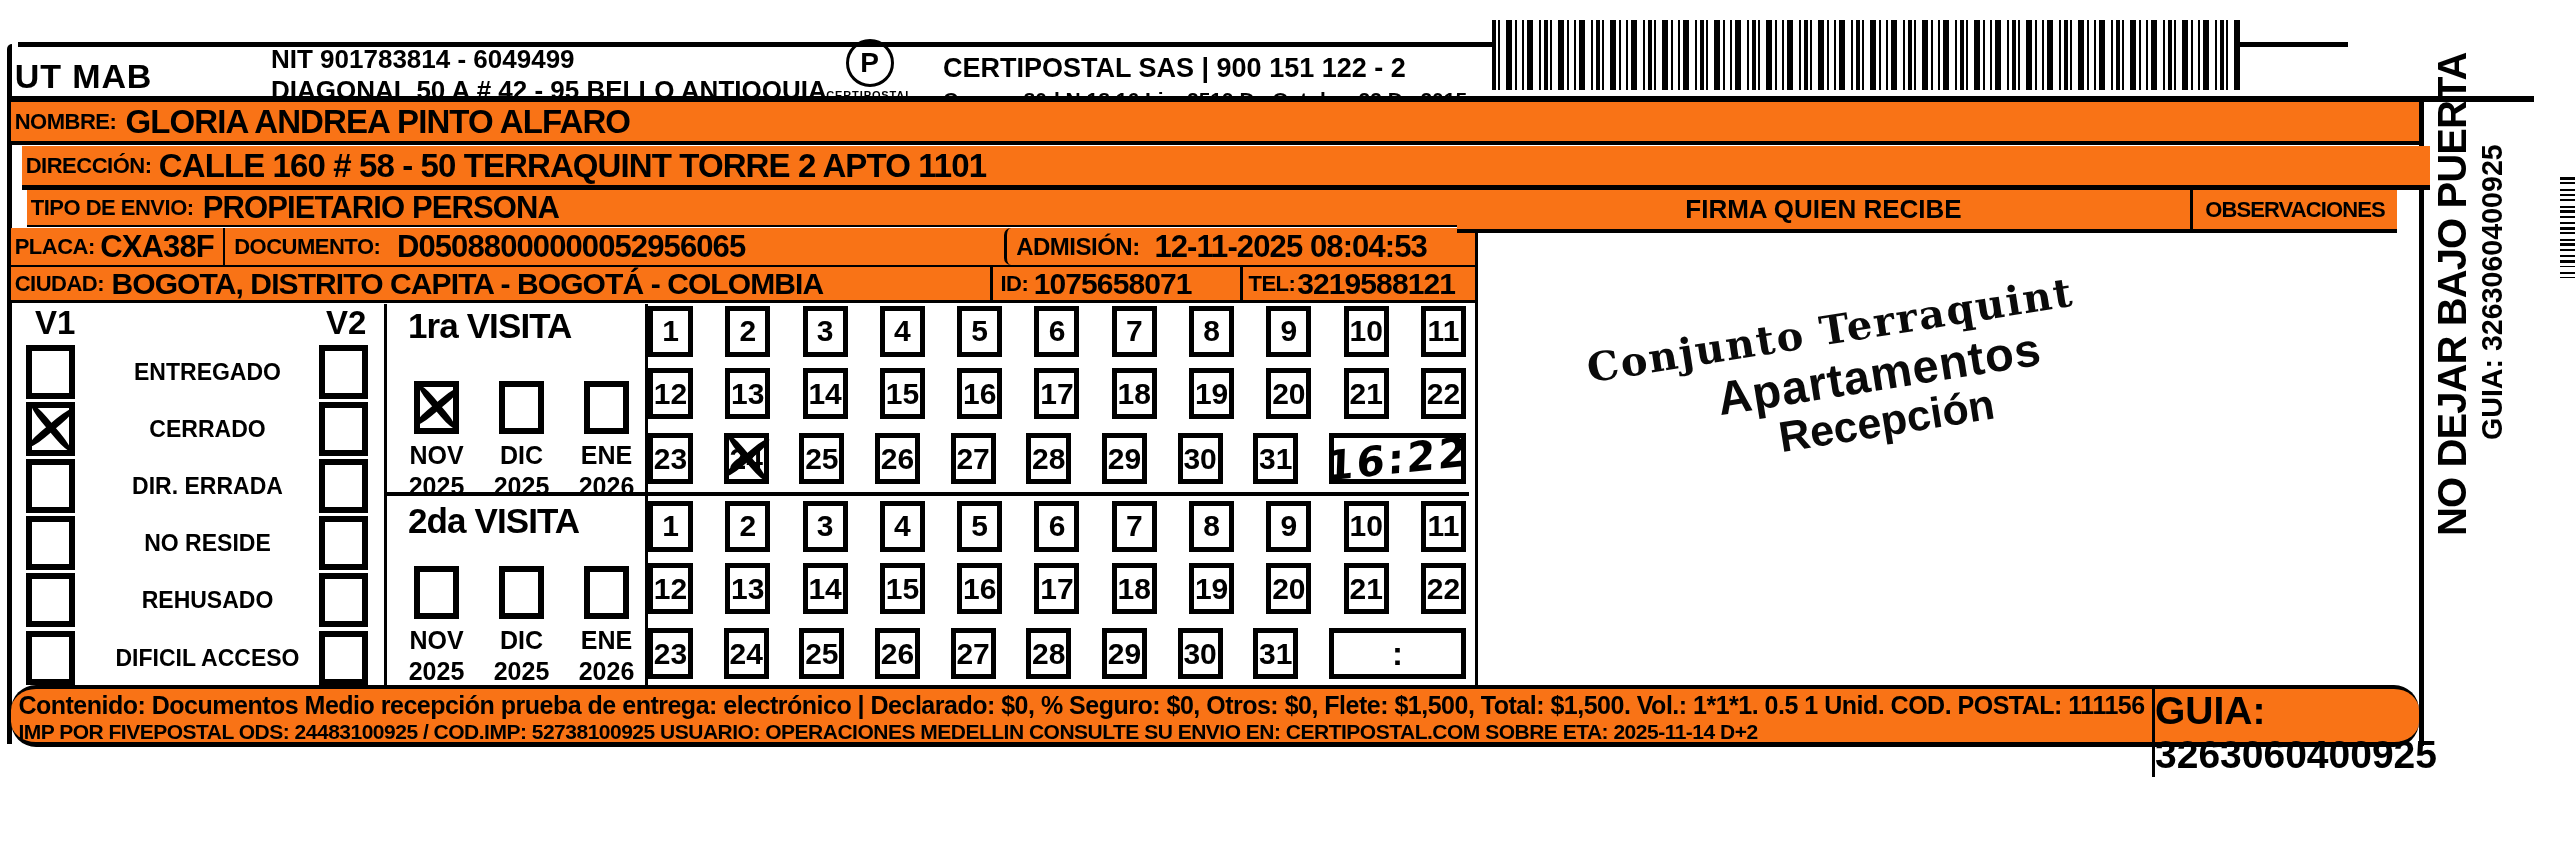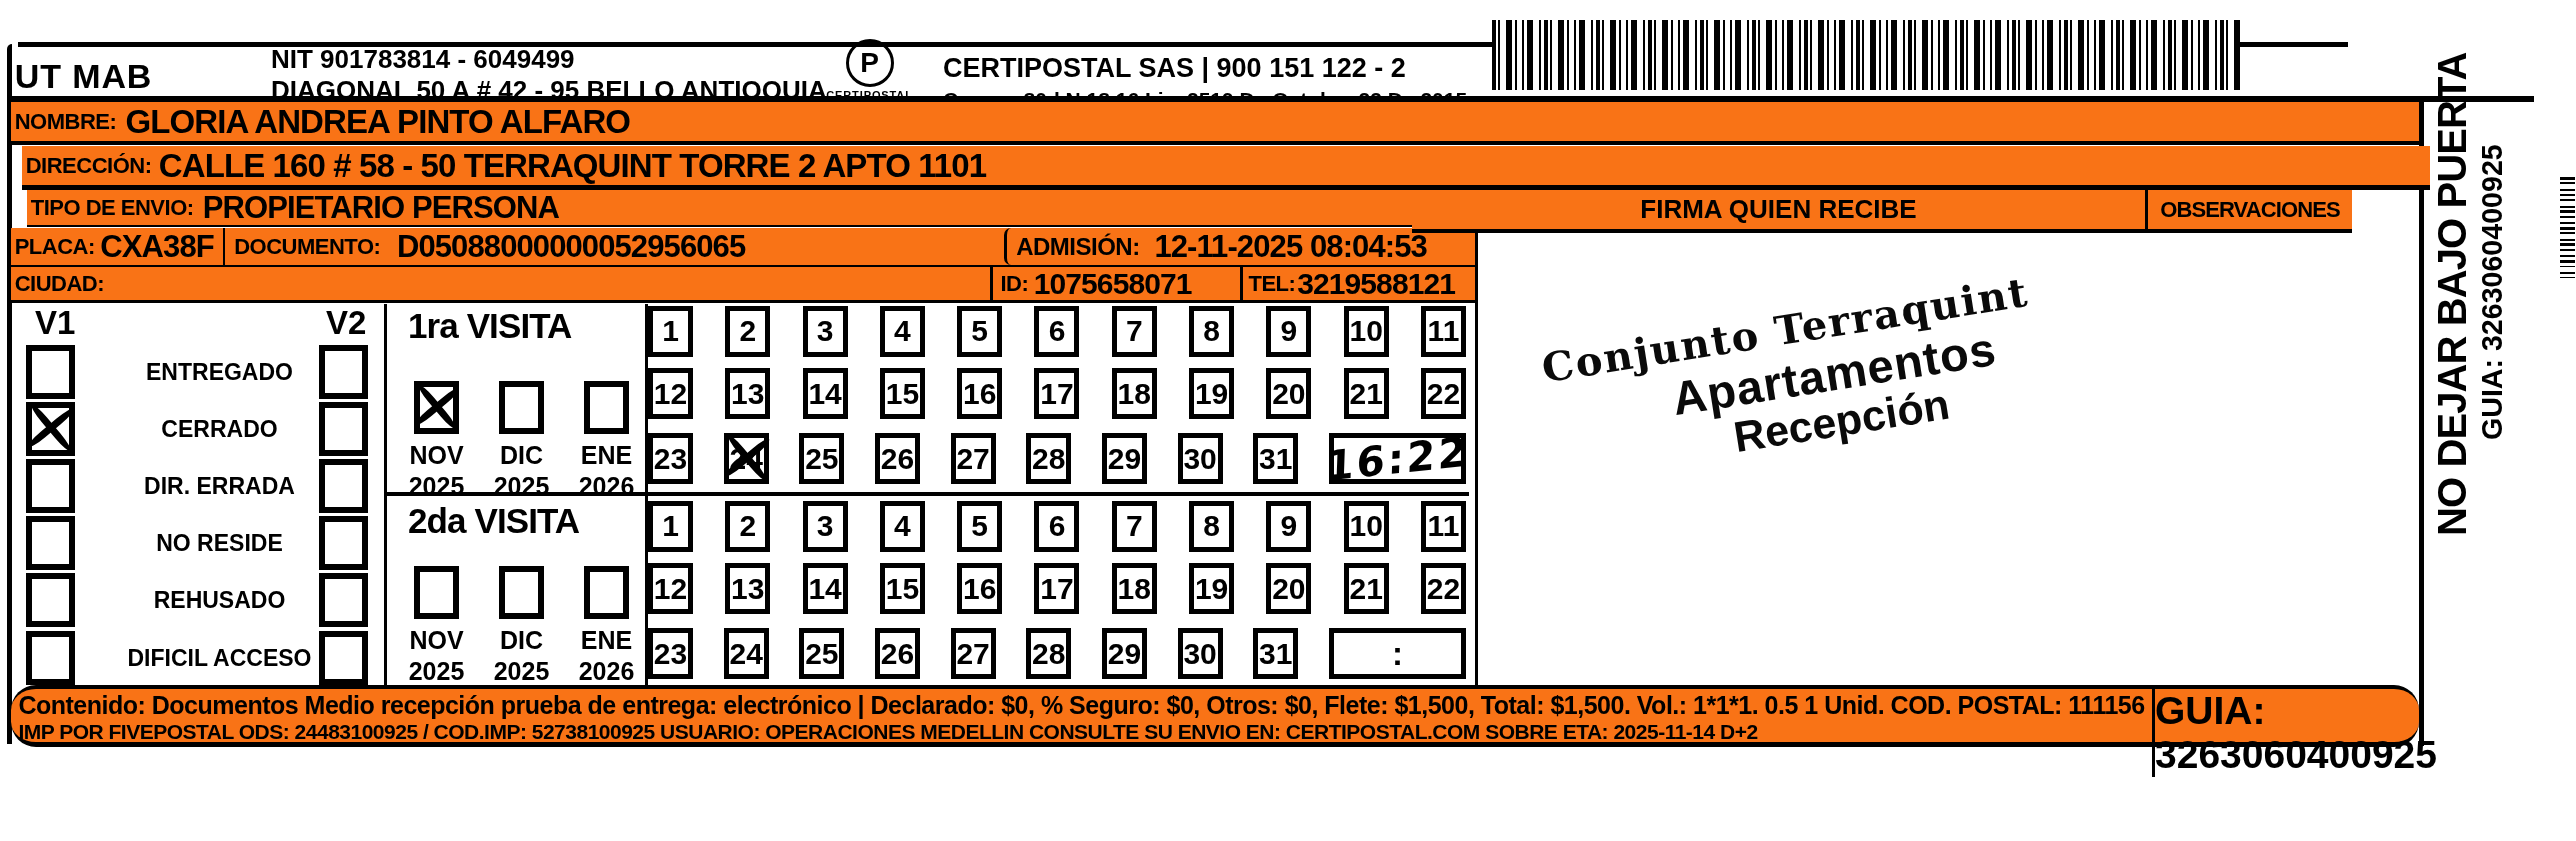--- a/index.html
+++ b/index.html
@@ -44,21 +44,21 @@
             letter-spacing:1.8px;margin-left:-83px;white-space:nowrap;}
   .stamp-l2{font-size:47px;font-weight:bold;letter-spacing:0.9px;margin-top:0px;}
   .stamp-l3{font-size:43px;font-weight:bold;margin-top:-3.7px;}
   .side-rot{position:absolute;transform:rotate(-90deg);transform-origin:0 0;white-space:nowrap;}
   .visit-title{position:absolute;font-size:35px;font-weight:bold;letter-spacing:-0.9px;}
   .months-row{position:absolute;display:flex;gap:24px;}
   .month-col{display:flex;flex-direction:column;align-items:center;width:61px;}
   .month-lbl{font-size:25px;font-weight:bold;margin-top:7.4px;}
   .month-year{font-size:25px;font-weight:bold;margin-top:1.8px;}
   .status-row{position:absolute;left:0;width:100%;height:57px;}
-  .status-lbl{position:absolute;left:100px;top:50%;transform:translateY(-50%);
+  .status-lbl{position:absolute;left:88px;top:50%;transform:translateY(-50%);
               width:217px;text-align:center;font-size:23px;font-weight:bold;}
 </style>
 </head>
 <body>
 
 <div class="page">
 
   <div class="rule" style="left:18.4px;top:42px;width:2330px;height:4.6px;"></div>
   <div class="rule" style="left:7.4px;top:44px;width:4.6px;height:700px;border-radius:7.4px 0 0 0;"></div>
   <div class="rule" style="left:7.4px;top:96px;width:2527px;height:6.4px;"></div>
@@ -113,20 +113,21 @@
       </div>
       <div class="cell" style="width:468px;border-left:3.7px solid #000;border-radius:7px;">
         <span class="lbl" style="margin:0 14.7px 0 9.2px;font-size:24px;">ADMISIÓN:</span>
         <span class="val" style="font-size:31px;">12-11-2025 08:04:53</span>
       </div>
     </div>
 
     <div class="row" style="left:0;top:77px;width:100%;height:33px;border-bottom:3.7px solid #000;">
       <div class="cell" style="flex:1;">
         <span class="lbl" style="margin:0 7.4px 0 3.7px;">CIUDAD:</span>
+        <span class="val" style="font-size:30px;">BOGOTA, DISTRITO CAPITA - BOGOTÁ - COLOMBIA</span>
       </div>
       <div class="cell" style="width:247px;border-left:3.7px solid #000;border-right:3.7px solid #000;">
         <span class="lbl" style="margin:0 5.5px 0 7.4px;">ID:</span>
         <span class="val" style="font-size:30px;">1075658071</span>
       </div>
       <div class="cell" style="width:232px;">
         <span class="lbl" style="margin:0 1.8px 0 5.5px;">TEL:</span>
         <span class="val" style="font-size:30px;">3219588121</span>
       </div>
     </div>
@@ -422,21 +423,21 @@
               </div>
               <div class="time-cell">
                 <span class="time-colon">:</span>
               </div>
             </div>
           </div>
       </div>
     </div>
   </div>
 
-  <div class="abs" style="left:1412px;top:190px;width:940px;height:495px;">
+  <div class="abs" style="left:1457px;top:190px;width:940px;height:495px;">
     <div class="row" style="left:0;top:0;width:100%;height:39px;border-bottom:4.6px solid #000;">
       <div class="cell" style="flex:1;justify-content:center;">
         <span class="b" style="font-size:26px;">FIRMA QUIEN RECIBE</span>
       </div>
       <div class="cell" style="width:204px;border-left:3.7px solid #000;justify-content:center;">
         <span class="b" style="font-size:22px;letter-spacing:-0.9px;">OBSERVACIONES</span>
       </div>
     </div>
 
     <div class="stamp">

